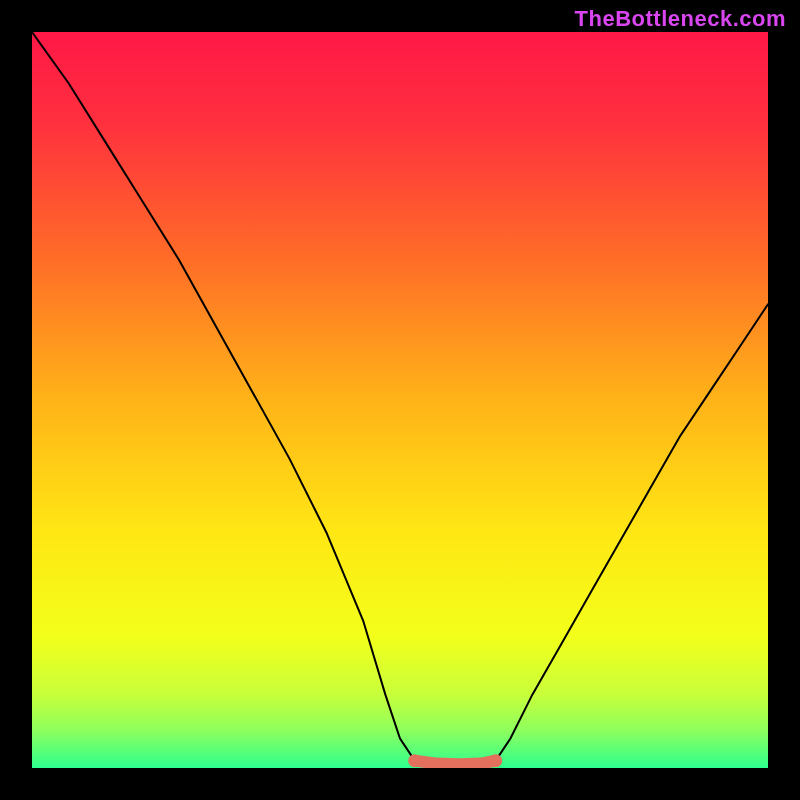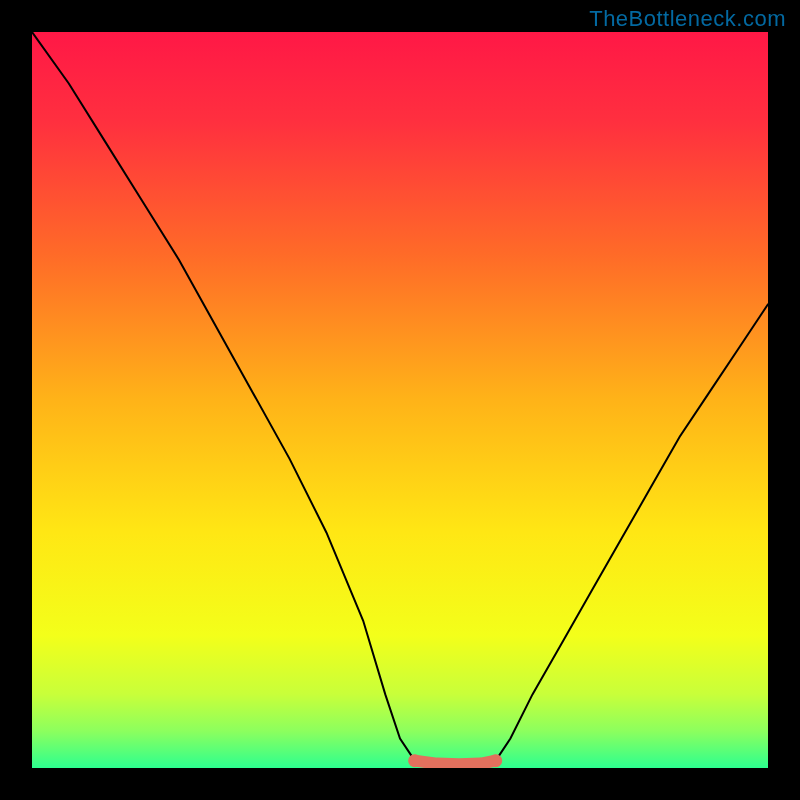--- a/index.html
+++ b/index.html
@@ -14,23 +14,23 @@
   .frame {
     position: relative;
     width: 800px;
     height: 800px;
     background: #000;
   }
   .watermark {
     position: absolute;
     top: 6px;
     right: 14px;
-    color: #0369a1;
+    color: #d946ef;
     font-size: 22px;
-    font-weight: 400;
+    font-weight: 700;
     letter-spacing: 0.5px;
     z-index: 50;
   }
   .plot-area {
     position: absolute;
     left: 32px;
     right: 32px;
     top: 32px;
     bottom: 32px;
   }

